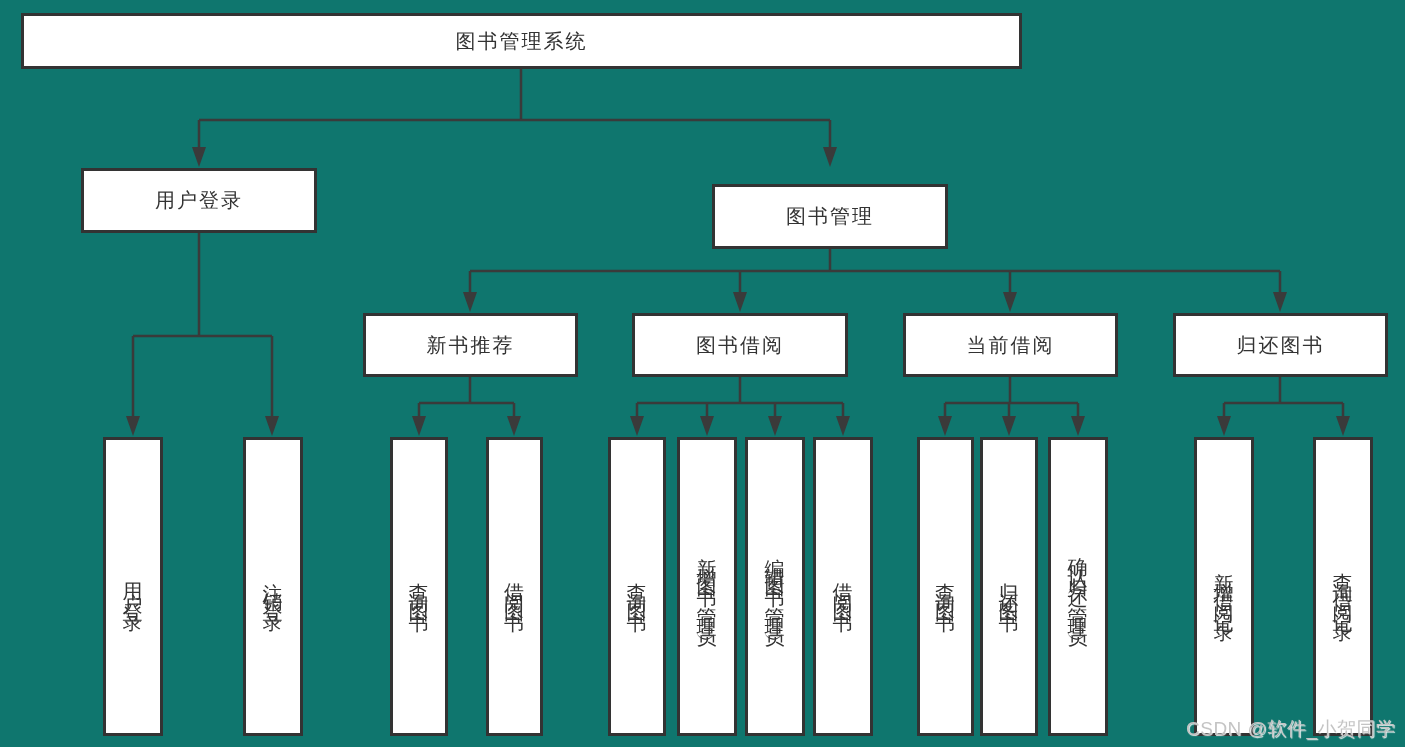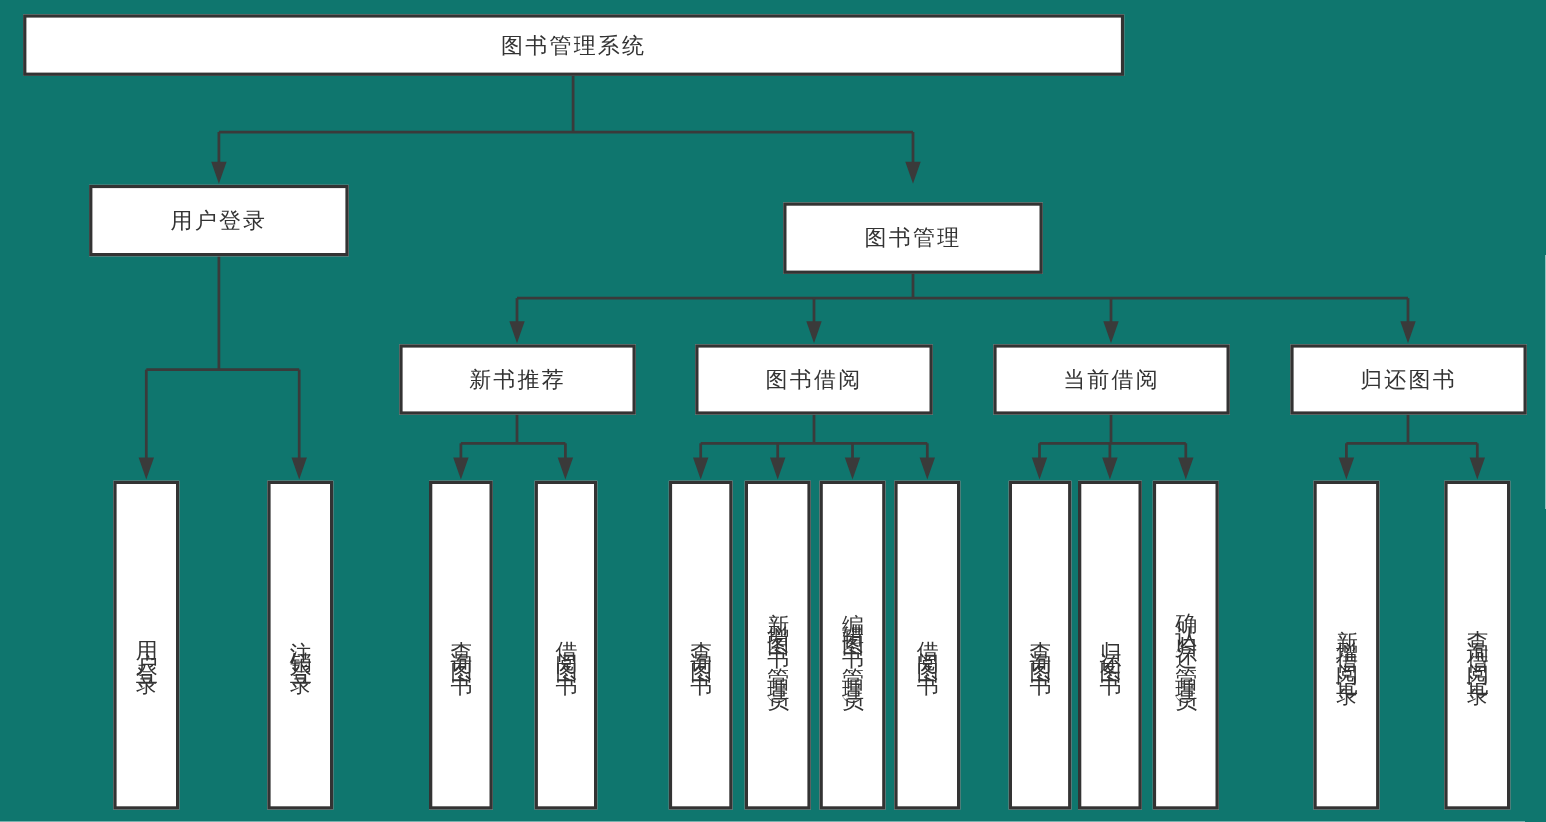--- a/index.html
+++ b/index.html
@@ -204,14 +204,15 @@
     <span>确认归还（管理员）</span>
   </div>
 
   <div class="box v-box leaf n-br-add">
     <span>新增借阅记录</span>
   </div>
   <div class="box v-box leaf n-br-query">
     <span>查询借阅记录</span>
   </div>
 
+  <div id="watermark">CSDN @软件_小贺同学</div>
 
 </div>
 
 </body></html>

